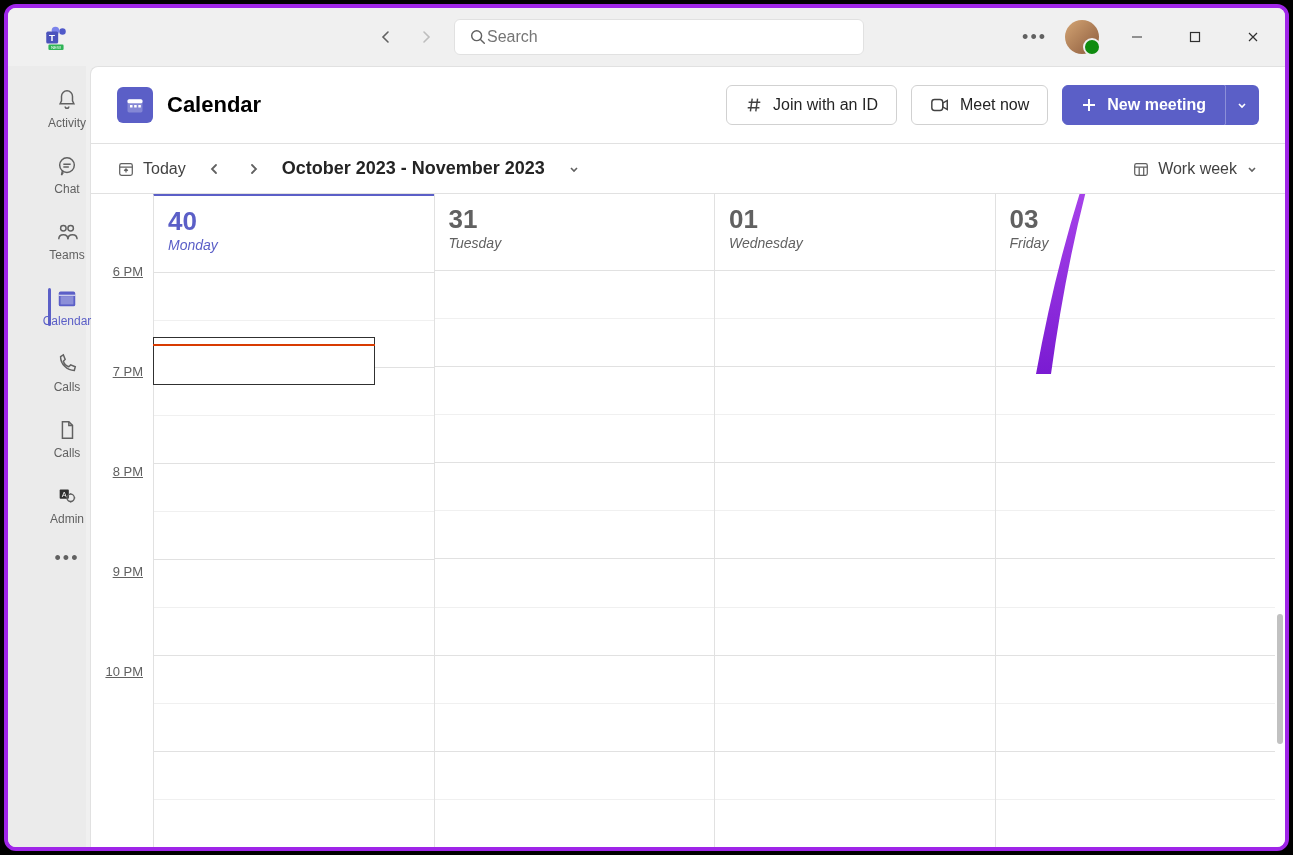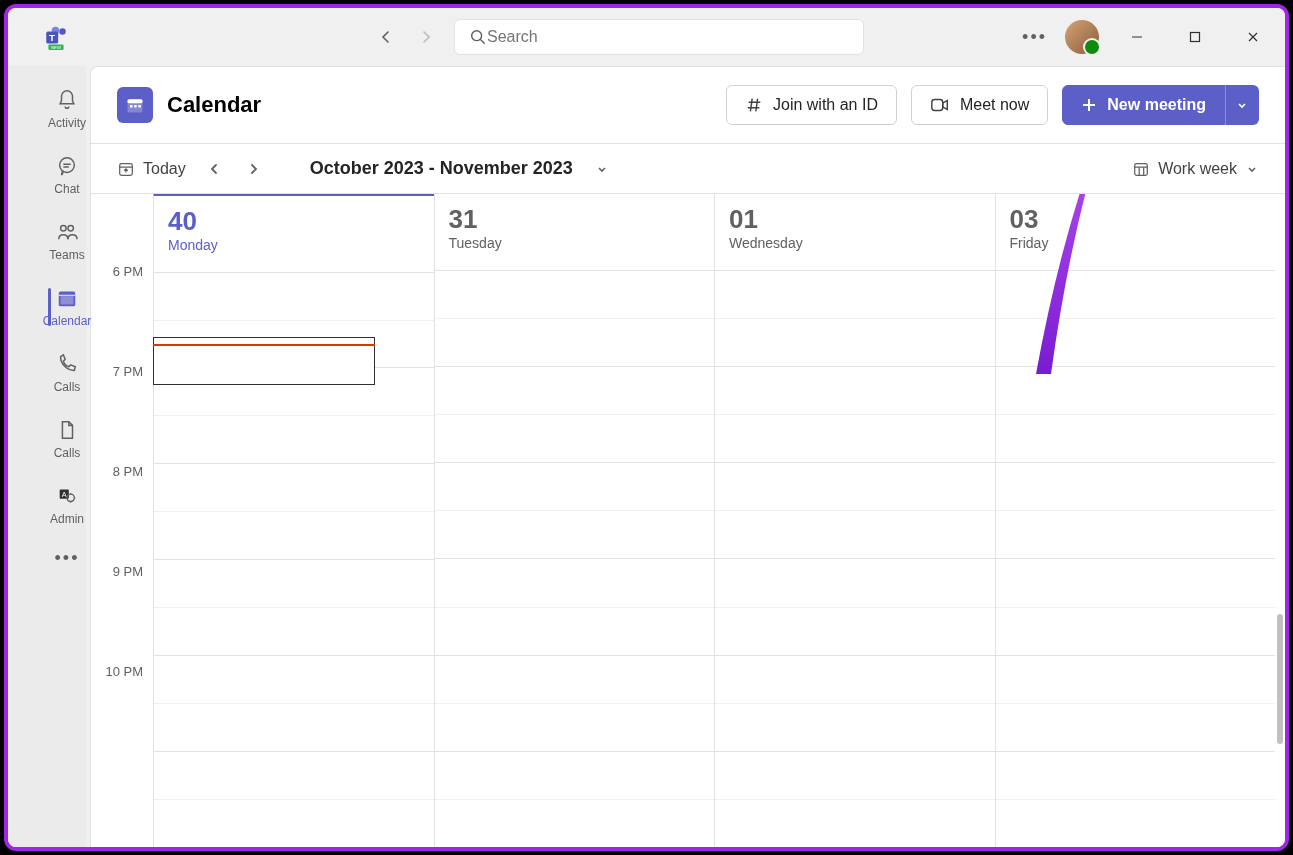--- a/index.html
+++ b/index.html
@@ -37,33 +37,33 @@
 .header .spacer { flex: 1; }
 .hbtn { height: 40px; padding: 0 18px; border: 1px solid #d1d1d1; background: #fff; border-radius: 6px; display: flex; align-items: center; gap: 10px; font-size: 16px; color: #242424; cursor: pointer; }
 .hbtn.primary { background: #5b5fc7; border-color: #5b5fc7; color: #fff; font-weight: 600; border-radius: 6px 0 0 6px; }
 .hbtn.caret { background: #5b5fc7; border-color: #5b5fc7; border-left: 1px solid rgba(255,255,255,.3); color: #fff; padding: 0 10px; border-radius: 0 6px 6px 0; }
 .btn-group { display: flex; align-items: center; }
 
 
 .toolbar2 { height: 50px; border-top: 1px solid #e1e1e1; display: flex; align-items: center; padding: 0 26px; gap: 16px; }
 .tbtn { display: flex; align-items: center; gap: 8px; font-size: 16px; color: #424242; cursor: pointer; }
 .arrow { width: 24px; height: 24px; display: flex; align-items: center; justify-content: center; color: #616161; cursor: pointer; }
-.date-range { font-size: 18px; font-weight: 700; color: #242424; margin-left: 28px; }
+.date-range { font-size: 18px; font-weight: 700; color: #242424; }
 .toolbar2 .spacer { flex: 1; }
 
 
 .cal-wrap { flex: 1; display: flex; overflow: hidden; border-top: 1px solid #e1e1e1; position: relative; }
 .time-col { width: 62px; display: flex; flex-direction: column; font-size: 13px; color: #616161; text-align: right; padding-right: 10px; }
 .time-col .spacer-h { height: 78px; }
-.time-cell { height: 100px; position: relative; top: -8px; }
+.time-cell { height: 100px; position: relative; top: -8px; text-decoration: underline; }
 .days { flex: 1; display: flex; }
 .day-col { flex: 1; border-left: 1px solid #e1e1e1; display: flex; flex-direction: column; }
 .day-head { height: 78px; padding: 10px 14px; }
 .day-num { font-size: 26px; font-weight: 600; color: #616161; }
-.day-name { font-size: 14px; color: #616161; }
+.day-name { font-size: 14px; color: #616161; font-style: italic; }
 .day-col.today .day-num, .day-col.today .day-name { color: #5b5fc7; }
 .day-col.today { border-top: 3px solid #5b5fc7; margin-top: -1px; }
 .hour-row { height: 50px; border-top: 1px solid #f0f0f0; }
 .hour-row.solid { border-top: 1px solid #e1e1e1; }
 .now-line { position: absolute; left: 0; right: 0; height: 2px; background: #d83b01; }
 .now-slot { position: absolute; border: 1px solid #303030; background: #fff; }
 
 .scrollbar { width: 10px; background: transparent; position: relative; }
 .scroll-thumb { position: absolute; right: 2px; width: 6px; top: 420px; height: 130px; background: #c1c1c1; border-radius: 3px; }
 

